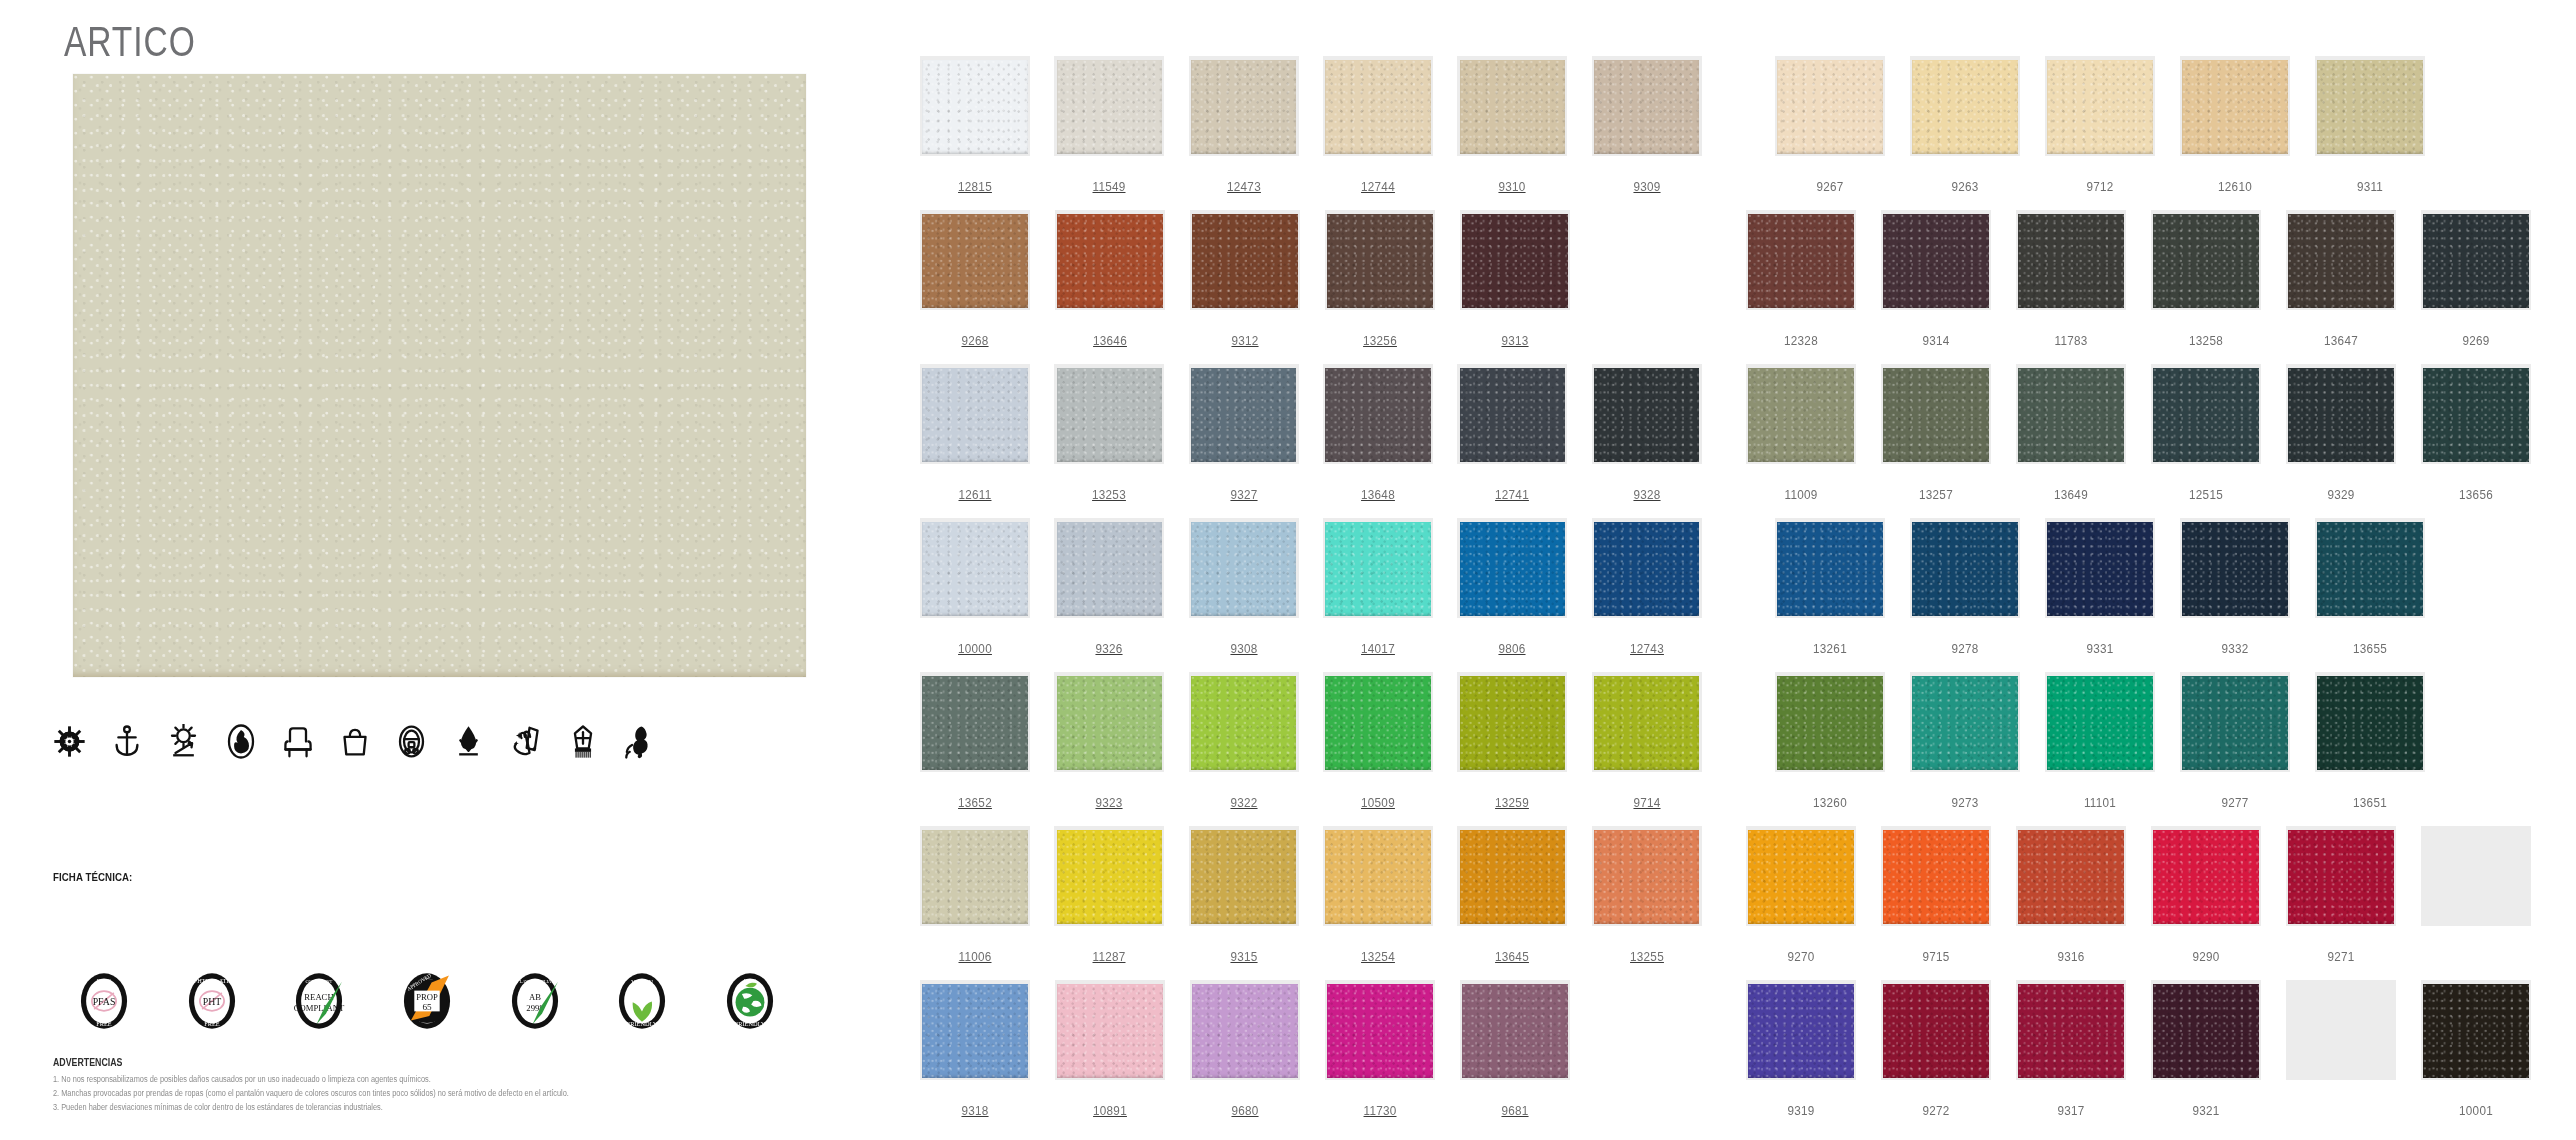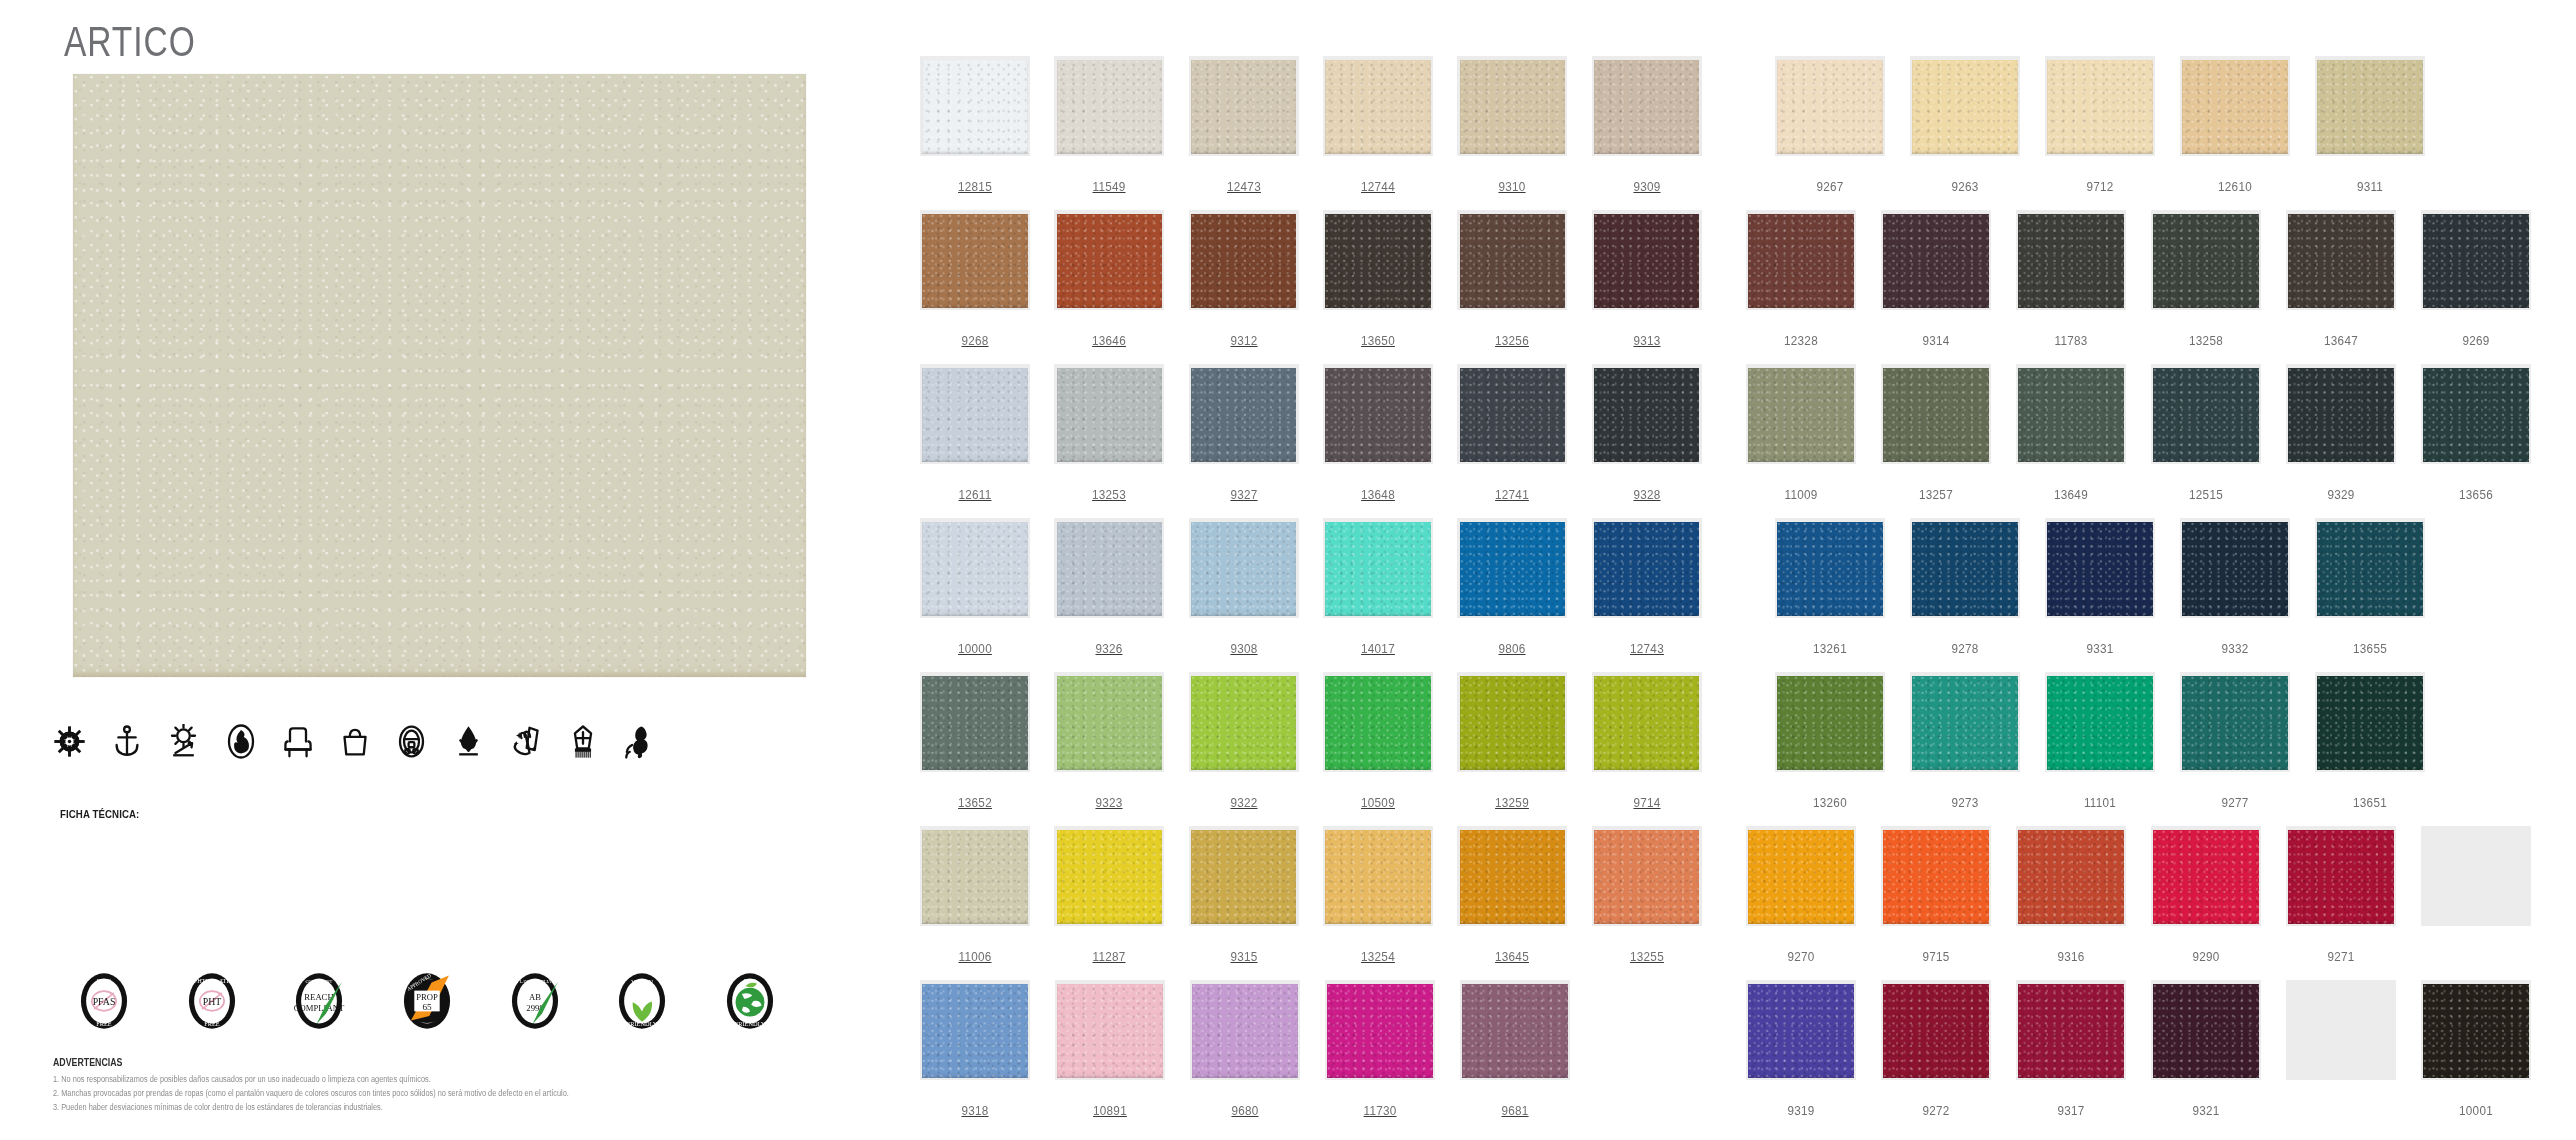--- a/index.html
+++ b/index.html
@@ -44,21 +44,21 @@
   .icon-cell .glyph { height:36px; display:flex; align-items:flex-end; justify-content:center; }
   .icon-cell .glyph svg { display:block; }
   .icon-cell .cap {
     margin-top:3.5px; font-size:8.7px; font-weight:700; line-height:1.45;
     text-align:center; color:#1c1c1c;
     font-family:"Liberation Sans Narrow","Liberation Sans",sans-serif;
     transform:scaleX(0.85);
   }
 
   
-  #tech-sheet { position:absolute; left:53px; top:808px; width:789px;margin-left:7px; }
+  #tech-sheet { position:absolute; left:53px; top:871px; width:789px; }
   #tech-sheet .th {
     font-size:11px; font-weight:700; color:#1b1b1b; letter-spacing:0.1px;
     font-family:"Liberation Sans Narrow","Liberation Sans",sans-serif;
     transform:scaleX(0.88); transform-origin:left; margin-bottom:3.5px;
   }
   .tech-line {
     font-size:10.4px; color:#2b2b2b; line-height:1.52; white-space:nowrap;
     font-family:"Liberation Sans Narrow","Liberation Sans",sans-serif;
     transform:scaleX(0.88); transform-origin:left;
   }
@@ -511,26 +511,20 @@
           <div class="code">13646</div>
         </div>
         <div class="cell">
           <div class="tile-wrap">
             <div class="tile" style="background-color: rgb(120, 67, 44);"></div>
           </div>
           <div class="code">9312</div>
         </div>
         <div class="cell">
           <div class="tile-wrap">
-            <div class="tile" style="background-color: rgb(63, 56, 50);"></div>
-          </div>
-          <div class="code">13650</div>
-        </div>
-        <div class="cell">
-          <div class="tile-wrap">
             <div class="tile" style="background-color: rgb(93, 69, 60);"></div>
           </div>
           <div class="code">13256</div>
         </div>
         <div class="cell">
           <div class="tile-wrap">
             <div class="tile" style="background-color: rgb(75, 44, 47);"></div>
           </div>
           <div class="code">9313</div>
         </div>

